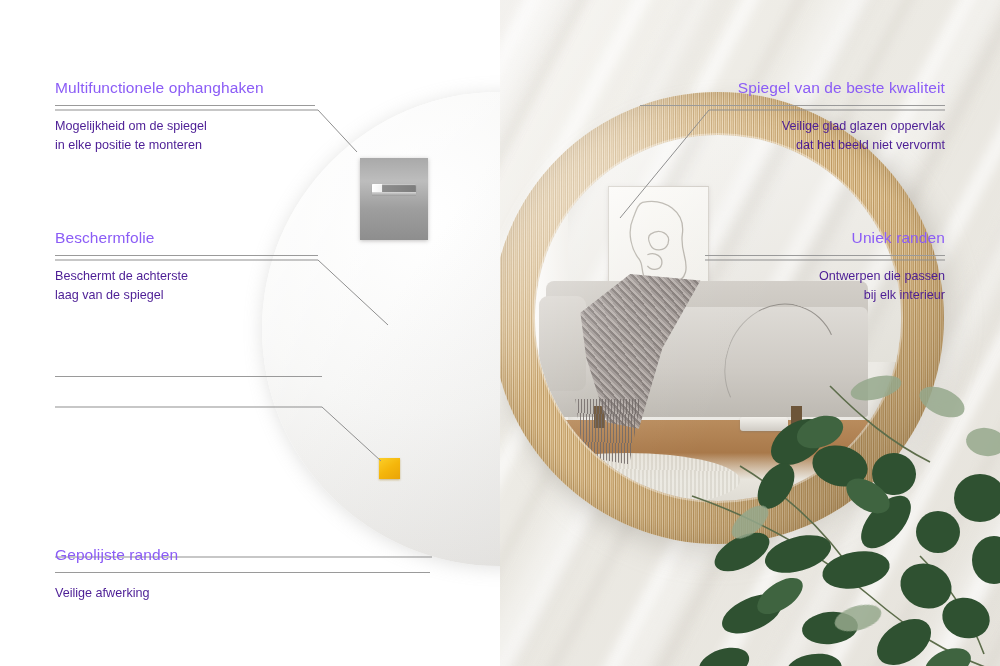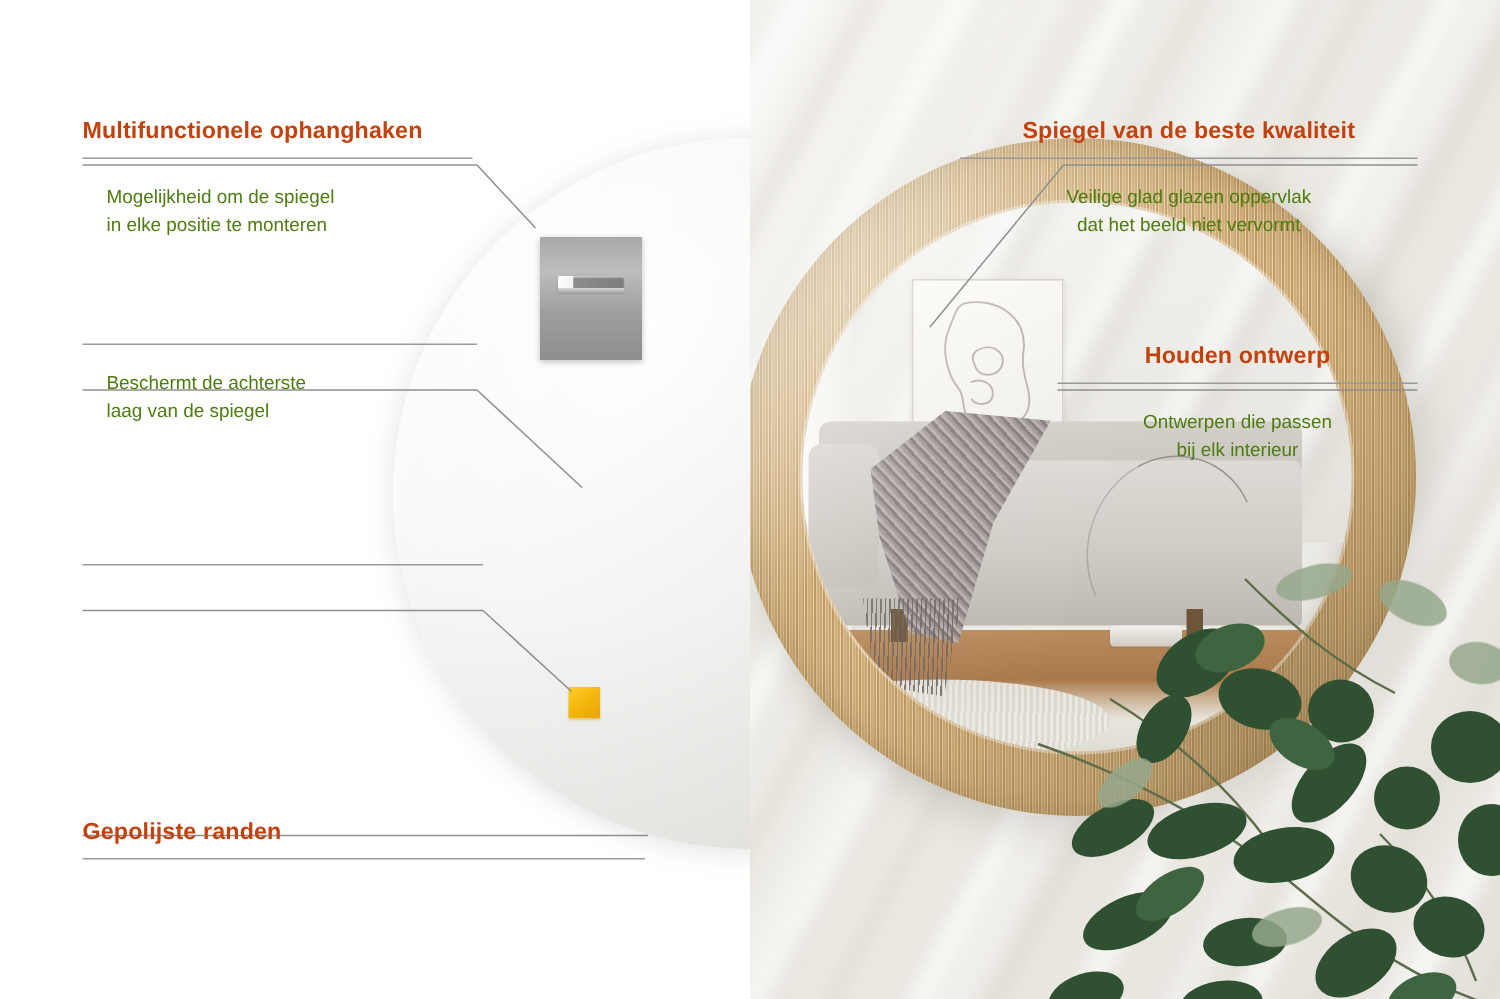--- a/index.html
+++ b/index.html
@@ -178,30 +178,30 @@
     box-shadow:0 1px 2px rgba(160,120,10,.45);
   }
 
   
   .leaders{position:absolute;left:0;top:0;width:1000px;height:666px;pointer-events:none;}
 
   
   .callout{position:absolute;}
   .callout h3{
     margin:0 0 8px 0;
-    font-size:15.5px;font-weight:bold;color:#c2410c;letter-spacing:.1px;
+    font-size:15.5px;font-weight:normal;color:#8b5cf6;letter-spacing:.1px;
     white-space:nowrap;
   }
   .callout .rule{height:1px;background:#9a9a9a;margin-bottom:11px;}
   .callout p{
-    margin:16px;font-size:12.6px;line-height:18.5px;color:#4d7c0f;font-weight:400;
+    margin:0;font-size:12.6px;line-height:18.5px;color:#4c1d95;font-weight:400;
     white-space:pre-line;
   }
   .left-callout{text-align:left;}
-  .right-callout{text-align:center;}
+  .right-callout{text-align:right;}
 
   .c-hooks   {left:55px; top:79px;  width:260px;}
   .c-foil    {left:55px; top:229px; width:263px;}
   .c-spacers {left:55px; top:376px; width:267px;}
   .c-edges   {left:55px; top:546px; width:375px;}
   .c-quality {right:55px;top:79px;  width:305px;}
   .c-design  {right:55px;top:229px; width:240px;}
 </style>
 </head>
 <body>
@@ -323,41 +323,43 @@
   </svg>
 
   <div class="callout left-callout c-hooks">
     <h3>Multifunctionele ophanghaken</h3>
     <div class="rule"></div>
     <p>Mogelijkheid om de spiegel
 in elke positie te monteren</p>
   </div>
 
   <div class="callout left-callout c-foil">
+    <h3>Beschermfolie</h3>
     <div class="rule"></div>
     <p>Beschermt de achterste
 laag van de spiegel</p>
   </div>
 
   <div class="callout left-callout c-spacers">
     <div class="rule"></div>
   </div>
 
   <div class="callout left-callout c-edges">
     <h3>Gepolijste randen</h3>
     <div class="rule"></div>
+    <p>Veilige afwerking</p>
   </div>
 
   <div class="callout right-callout c-quality">
     <h3>Spiegel van de beste kwaliteit</h3>
     <div class="rule"></div>
     <p>Veilige glad glazen oppervlak
 dat het beeld niet vervormt</p>
   </div>
 
   <div class="callout right-callout c-design">
-    <h3>Houden ontwerp</h3>
+    <h3>Uniek randen</h3>
     <div class="rule"></div>
     <p>Ontwerpen die passen
 bij elk interieur</p>
   </div>
 
 </div>
 
 </body></html>

